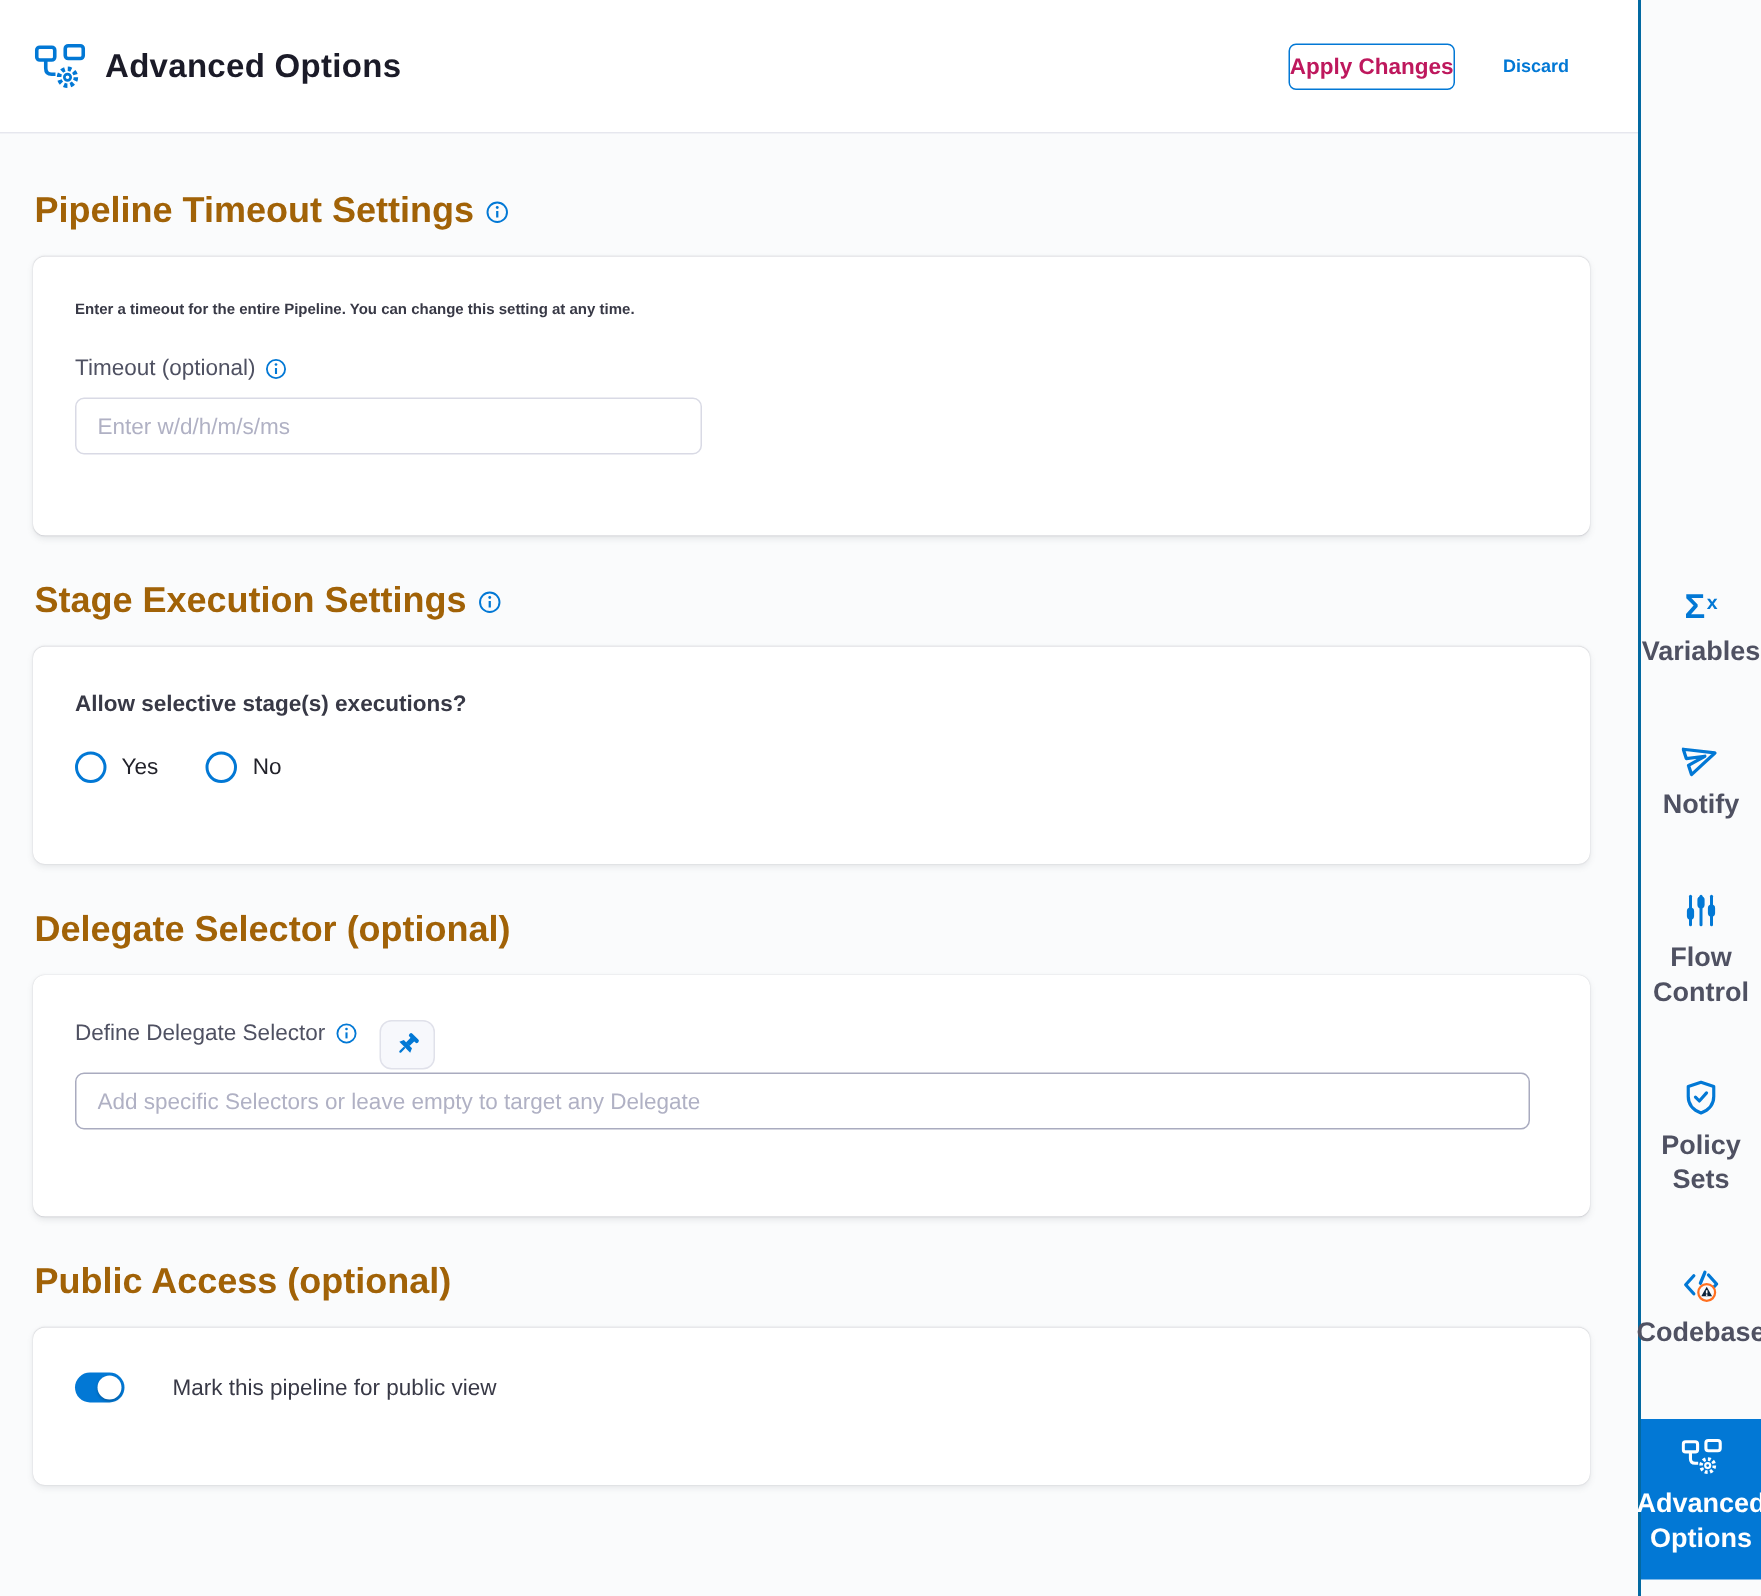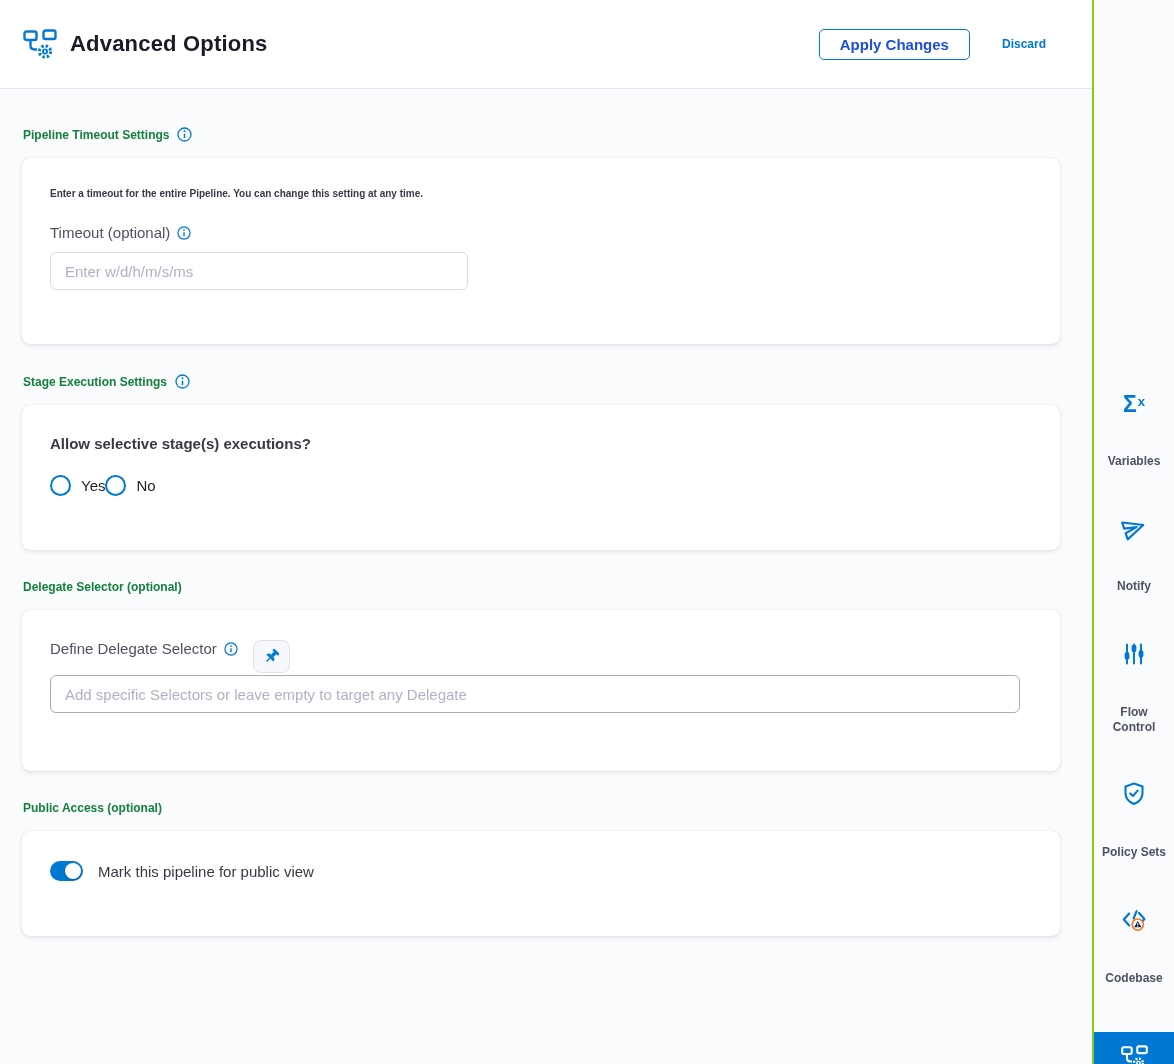--- a/index.html
+++ b/index.html
@@ -12,31 +12,31 @@
   
   .main { position:absolute; left:0; top:0; width:1092px; height:1064px; background:#fafbfc; }
   .header {
     height:89px; background:#fff; border-bottom:1px solid #e6e7ee;
     display:flex; align-items:center; padding:0 46px 0 23px;
   }
   .header-icon { color:#0278d5; display:flex; align-items:center; }
   .header-title { font-size:22px; font-weight:700; color:#1b1b28; margin-left:13px; letter-spacing:.2px; }
   .header-actions { margin-left:auto; display:flex; align-items:center; gap:32px; }
   .apply-btn {
-    background:#fff; border:1.5px solid #0278d5; color:#1d4ed8;
+    background:#fff; border:1.5px solid #0278d5; color:#be185d;
     font-family:inherit; font-weight:700; font-size:15px;
-    padding:6px 20px; border-radius:5px; cursor:pointer;
+    padding:6px 0; border-radius:5px; cursor:pointer;
   }
   .discard-btn {
     background:none; border:none; color:#0278d5; font-family:inherit;
     font-weight:700; font-size:12px; cursor:pointer; padding:0;
   }
   .content { padding:0 32px 0 22px; }
   .section-heading {
-    font-size:12px; font-weight:700; color:#15803d;
+    font-size:24px; font-weight:700; color:#a16207;
     margin:30px 0 16px 1px; display:flex; align-items:center; gap:8px;
   }
   .section-heading.first { margin-top:38px; }
   .info-i { display:inline-flex; cursor:pointer; flex:none; }
   .card {
     background:#fff; border-radius:8px;
     box-shadow:0 0 1px rgba(40,41,61,.22), 0 2px 4px rgba(96,97,112,.13);
     padding:30px 28px 0 28px;
   }
   .card.timeout  { height:186px; }
@@ -47,48 +47,48 @@
   .field-label { font-size:15px; color:#4f5162; display:flex; align-items:center; gap:7px; }
   .field-label.mb { margin-bottom:11px; }
   .text-input {
     height:38px; border:1px solid #d9dae5; border-radius:6px; background:#fff;
     padding:0 14px; font-size:15px; color:#22222a; outline:none; font-family:inherit;
   }
   .text-input::placeholder { color:#b0b1c4; }
   .timeout-input { width:418px; }
   .delegate-input { width:970px; border-color:#a9abbf; }
   .question { font-size:15px; font-weight:700; color:#383946; margin:0 0 23px 0; }
-  .radio-row { display:flex; align-items:flex-end; }
+  .radio-row { display:flex; align-items:flex-end; gap:32px; }
   .radio-opt { display:flex; align-items:center; gap:10px; cursor:pointer; }
   .radio-circle { width:21px; height:21px; border-radius:50%; border:2px solid #0278d5; background:#fff; flex:none; }
   .radio-label { font-size:15px; color:#22222a; }
   .delegate-label-row { display:flex; align-items:flex-start; gap:15px; margin-bottom:2px; }
   .pin-btn {
     width:37px; height:33px; border:1px solid #e0e1ea; border-radius:8px;
     background:#f7f8fc; display:flex; align-items:center; justify-content:center; cursor:pointer;
   }
-  .toggle-row { display:flex; align-items:center; gap:15px; }
+  .toggle-row { display:flex; align-items:center; gap:32px; }
   .toggle { width:33px; height:20px; border-radius:10px; background:#0278d5; position:relative; cursor:pointer; flex:none; }
   .toggle-knob {
     width:16px; height:16px; border-radius:50%; background:#fff;
     position:absolute; top:2px; right:2px; box-shadow:0 1px 2px rgba(0,0,0,.25);
   }
   .toggle-label { font-size:15px; color:#383946; }
   
   .sidebar {
     position:absolute; right:0; top:0; width:82px; height:1064px;
-    background:#fafbfc; border-left:2px solid #84cc16;
+    background:#fafbfc; border-left:2px solid #0369a1;
     display:flex; flex-direction:column; align-items:stretch;
   }
   .side-item {
     display:flex; flex-direction:column; align-items:center; text-align:center;
     gap:7px; margin-bottom:46px; cursor:pointer; color:#0278d5; padding:0 4px;
   }
   .side-item:first-child { margin-top:390px; }
-  .side-item .lbl { font-size:12px; font-weight:700; color:#4f5162; line-height:1.28;margin-top:31px; }
+  .side-item .lbl { font-size:18px; font-weight:700; color:#4f5162; line-height:1.28; }
   .side-item.selected { background:#0278d5; padding:13px 4px 16px; margin-bottom:0; color:#fff; }
   .side-item.selected .lbl { color:#fff; }
   .sigma { font-size:23px; font-weight:600; line-height:24px; }
   .sigma .sx { font-size:13px; font-weight:700; vertical-align:6px; margin-left:1px; }
   .code-badge-wrap { position:relative; width:26px; height:26px; }
 </style>
 </head>
 <body>
 
 <div class="main">

